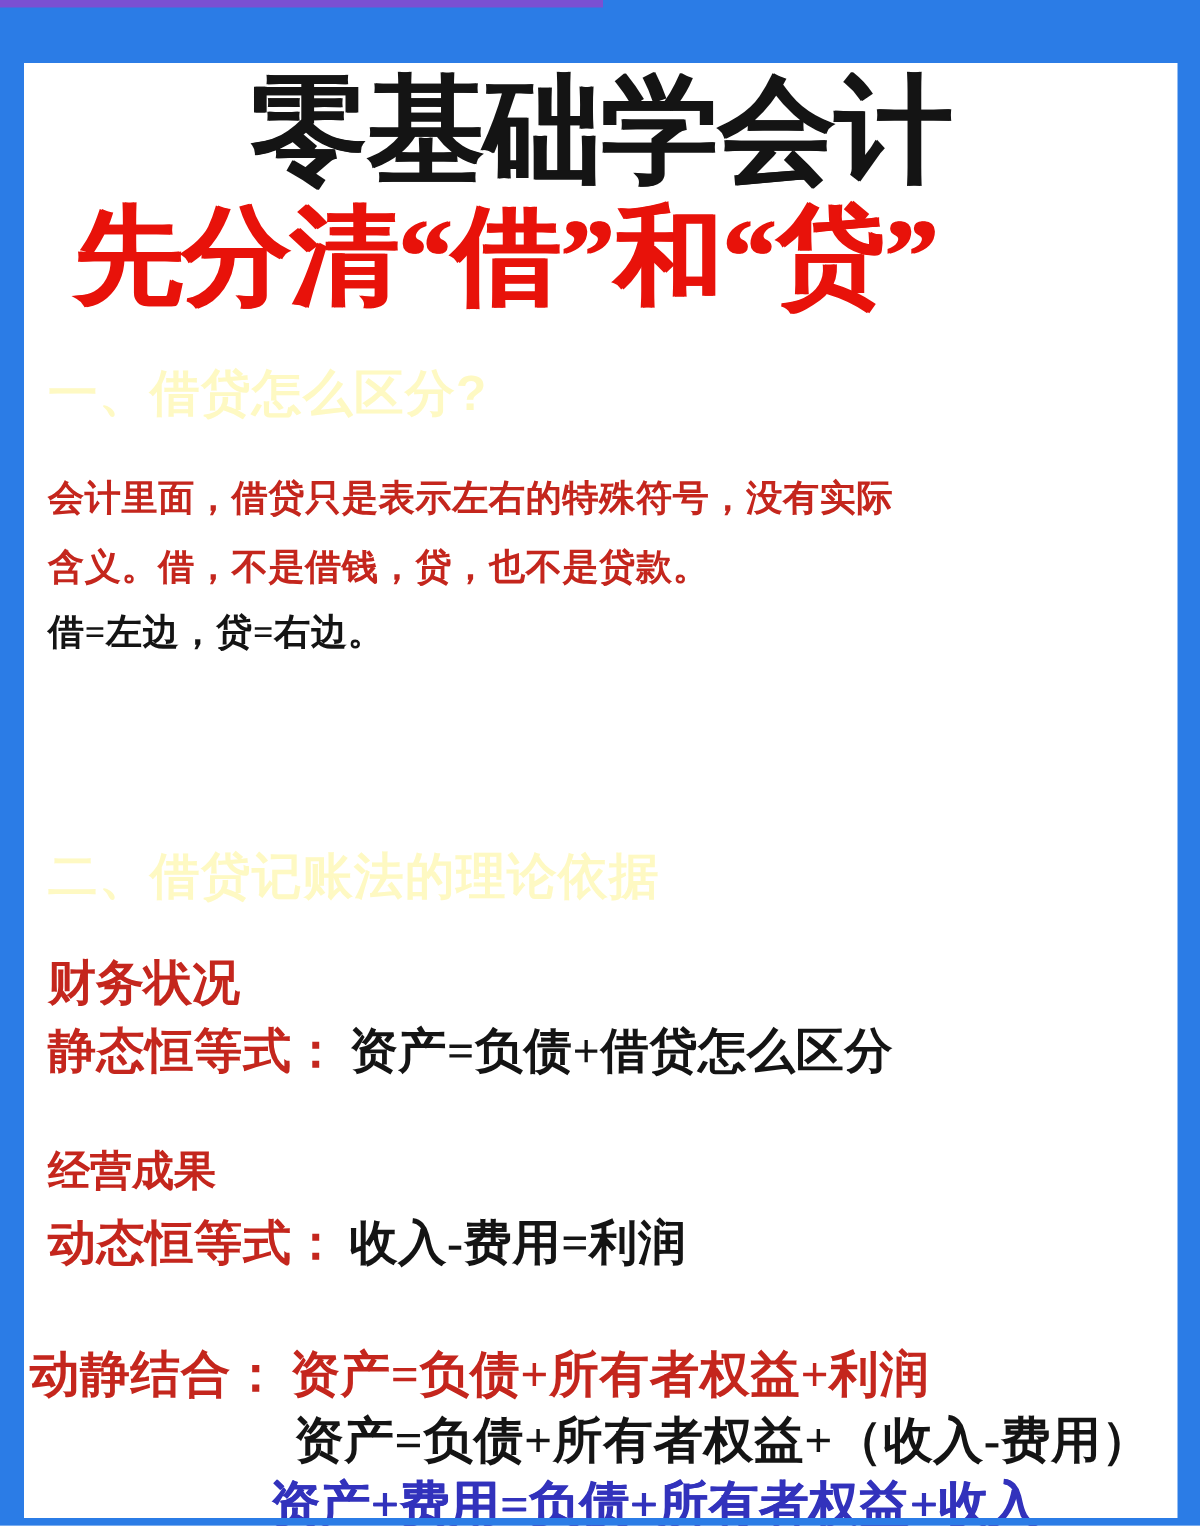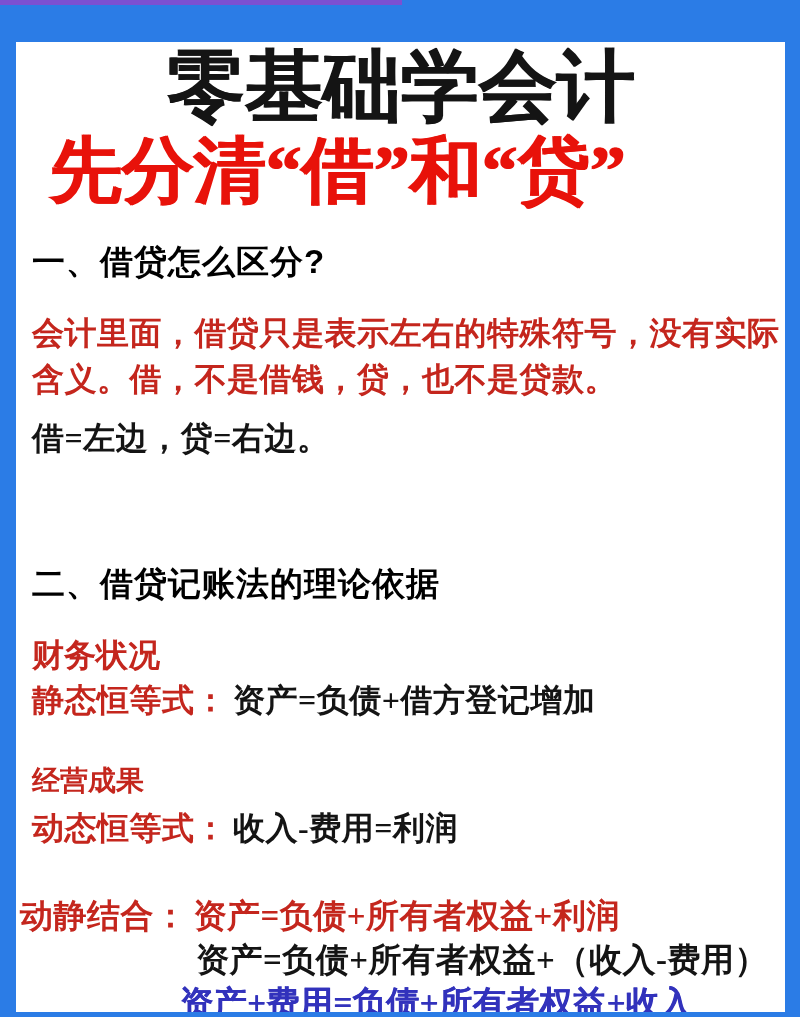--- a/index.html
+++ b/index.html
@@ -21,28 +21,28 @@
     text-shadow:1px 0 0 currentColor;
     font-family:"Liberation Serif","DejaVu Serif",serif;
   }
   .subtitle{
     left:16px;top:132px;width:642px;text-align:center;
     font-size:72px;line-height:1.1;font-weight:900;color:#e8120a;
     text-shadow:1.5px 0 0 currentColor;
   }
   .sec-heading{
     font-family:"Liberation Sans","DejaVu Sans",sans-serif;
-    font-size:33px;font-weight:700;color:#000000;letter-spacing:1px;
+    font-size:33px;font-weight:700;color:#fef9c3;letter-spacing:1px;
   }
   .h1{left:32px;top:240px;}
   .h2{left:32px;top:562px;}
 
-  .para{font-size:32px;font-weight:600;letter-spacing:0.5px;}
+  .para{font-size:24px;font-weight:600;letter-spacing:0.5px;}
   .red-para{left:32px;top:310px;line-height:46px;color:#c4261d;}
-  .black-para{left:32px;top:416px;line-height:45px;color:#141414;}
+  .black-para{left:32px;top:400px;line-height:45px;color:#141414;}
 
   .red-label{color:#c4261d;font-weight:700;}
   .black-val{color:#141414;font-weight:600;margin-left:6px;}
   .red-val{color:#c4261d;font-weight:700;margin-left:6px;}
 
   .eq-row{font-size:32px;letter-spacing:0.5px;}
   .fin-label{left:32px;top:634px;font-size:32px;}
   .static-row{left:32px;top:679px;}
   .op-label{left:32px;top:762px;font-size:28px;}
   .dyn-row{left:32px;top:807px;}
@@ -70,21 +70,21 @@
 
 <div class="abs txt para black-para">
   <div>借=左边，贷=右边。</div>
 </div>
 
 <div class="abs txt sec-heading h2">二、借贷记账法的理论依据</div>
 
 <div class="abs txt red-label fin-label">财务状况</div>
 
 <div class="abs txt eq-row static-row">
-  <span class="red-label">静态恒等式：</span><span class="black-val">资产=负债+借方登记增加</span>
+  <span class="red-label">静态恒等式：</span><span class="black-val">资产=负债+借贷怎么区分</span>
 </div>
 
 <div class="abs txt red-label op-label">经营成果</div>
 
 <div class="abs txt eq-row dyn-row">
   <span class="red-label">动态恒等式：</span><span class="black-val">收入-费用=利润</span>
 </div>
 
 <div class="abs txt eq-row comb-row">
   <span class="red-label">动静结合：</span><span class="red-val">资产=负债+所有者权益+利润</span>

